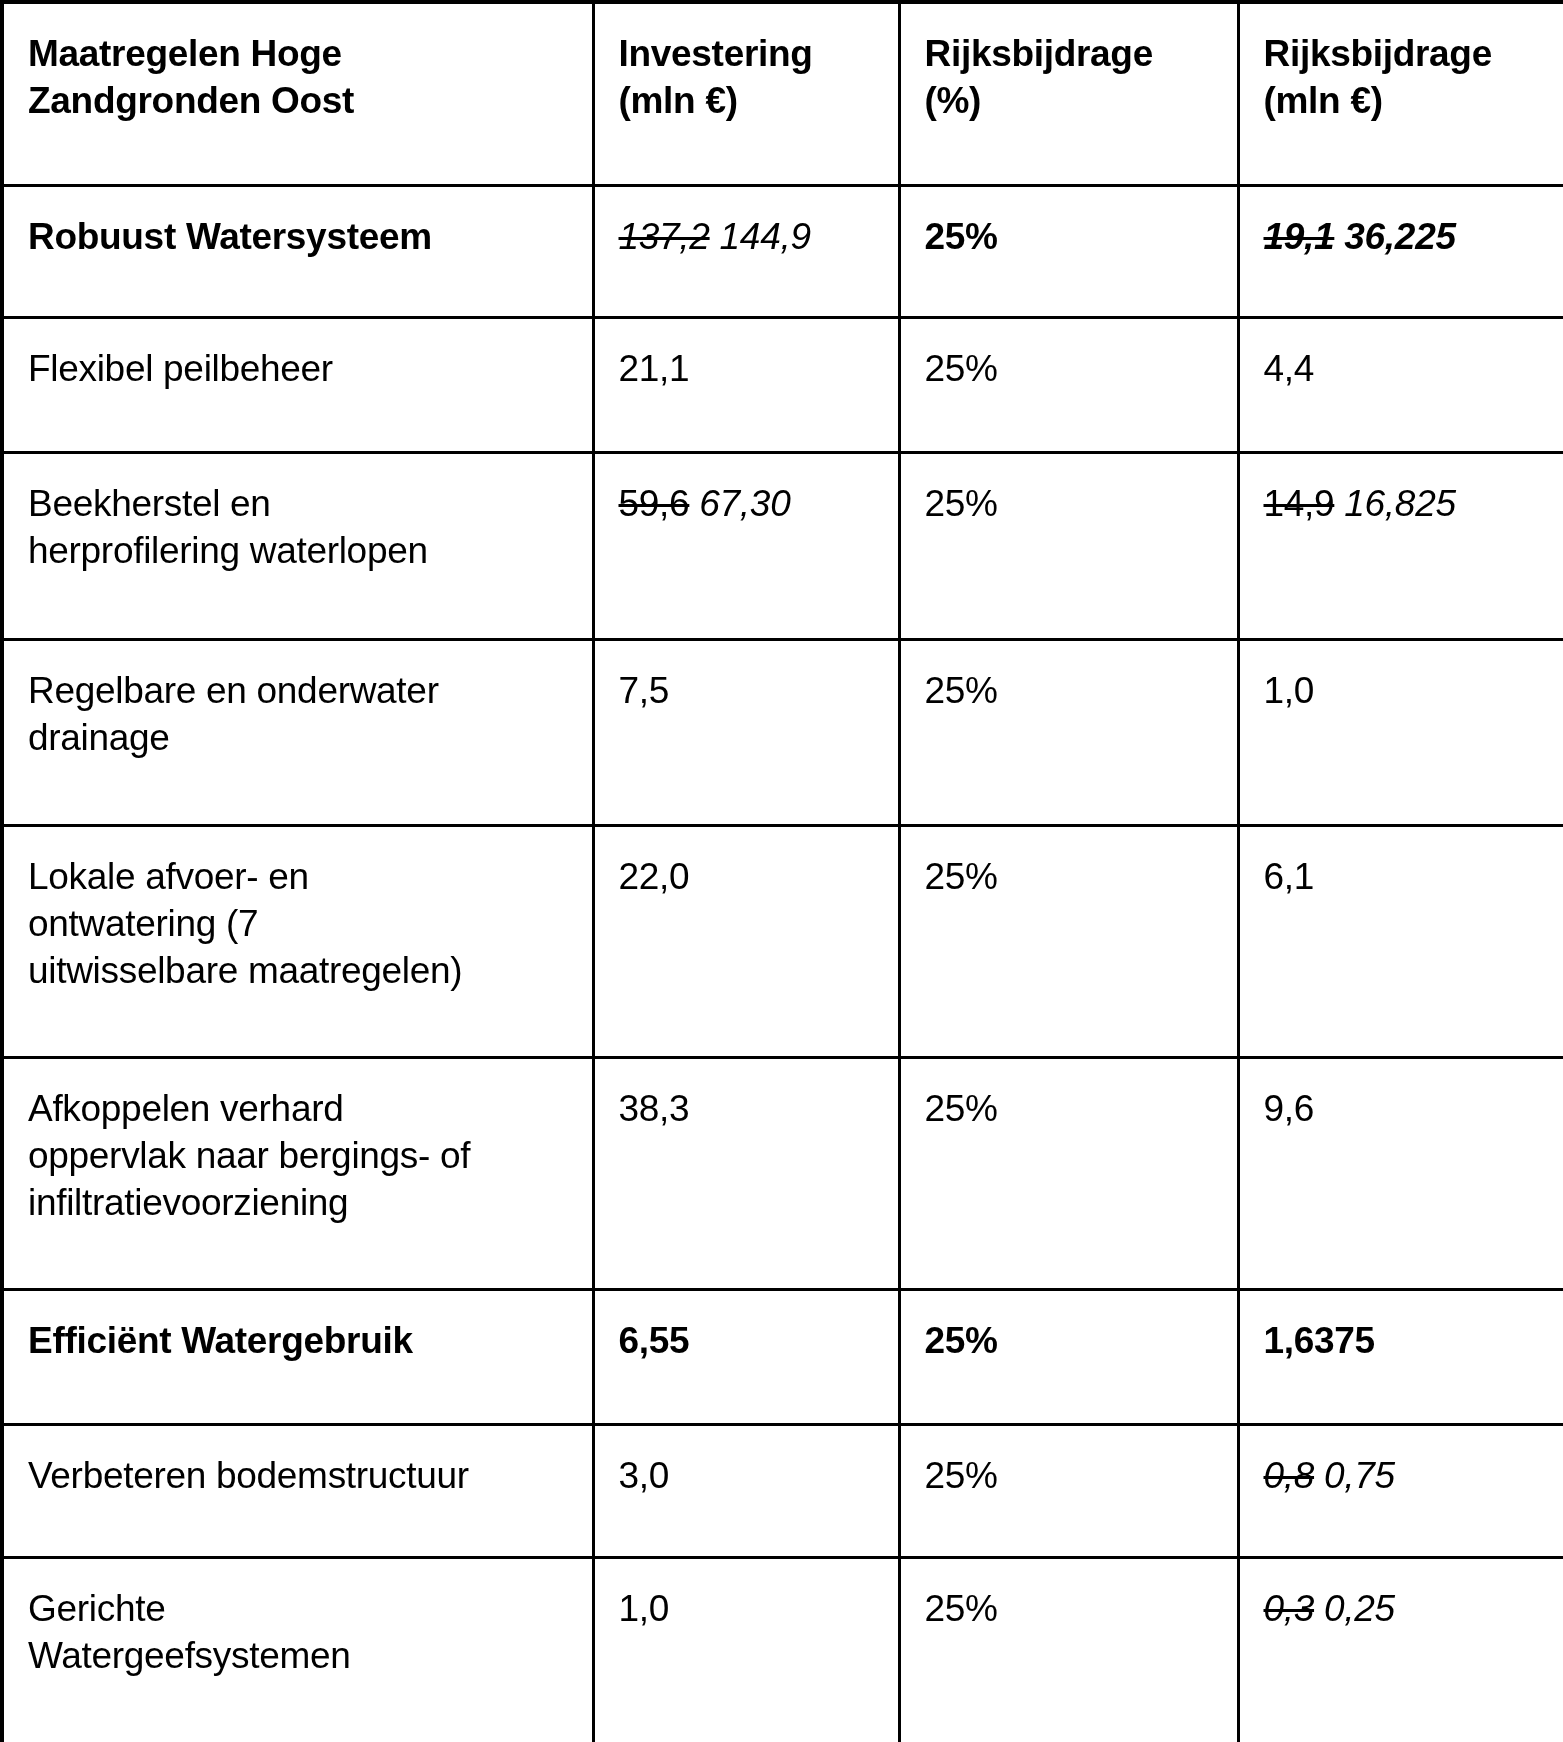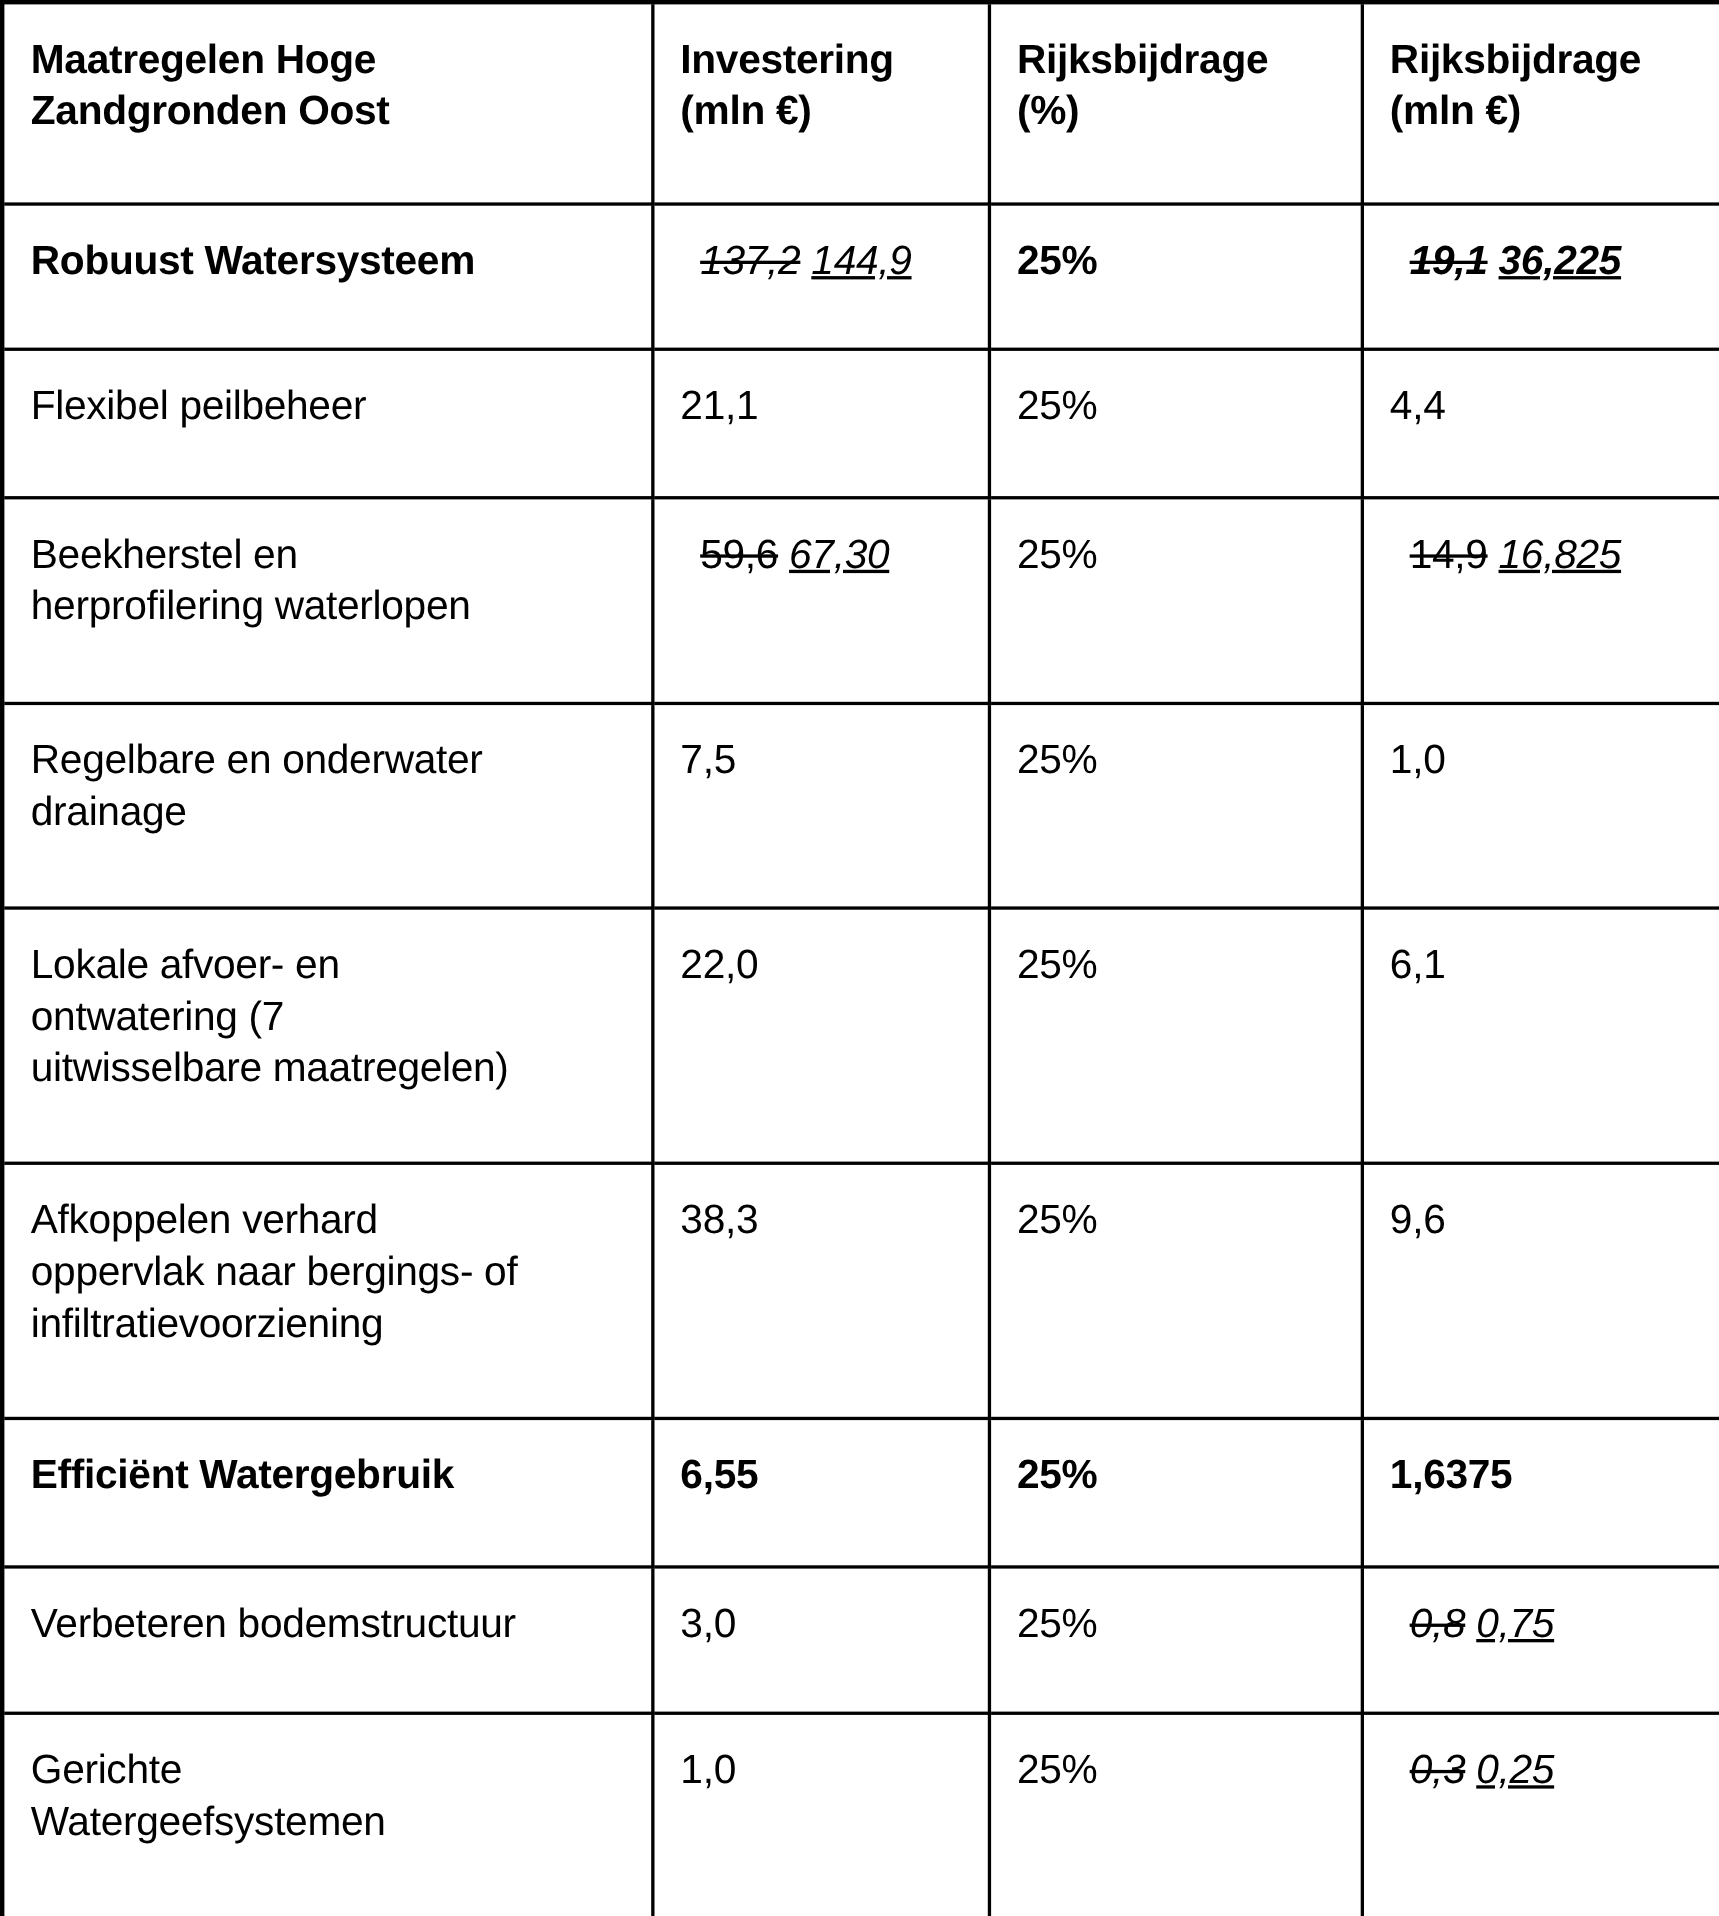--- a/index.html
+++ b/index.html
@@ -46,22 +46,22 @@
   tr.r2 { height: 135px; }
   tr.r3 { height: 187px; }
   tr.r4 { height: 186px; }
   tr.r5 { height: 232px; }
   tr.r6 { height: 232px; }
   tr.r7 { height: 135px; }
   tr.r8 { height: 133px; }
   tr.r9 { height: 187px; }
 
   .b { font-weight: bold; }
-  .i { font-style: italic; text-decoration: underline; }
-  .s { text-decoration: line-through; text-decoration-thickness: 3px; margin-left: 18px; }
+  .i { font-style: italic; }
+  .s { text-decoration: line-through; text-decoration-thickness: 3px; }
 </style>
 </head>
 <body>
 
 <div class="page">
   <table class="measures">
     <colgroup>
       <col class="c1">
       <col class="c2">
       <col class="c3">

